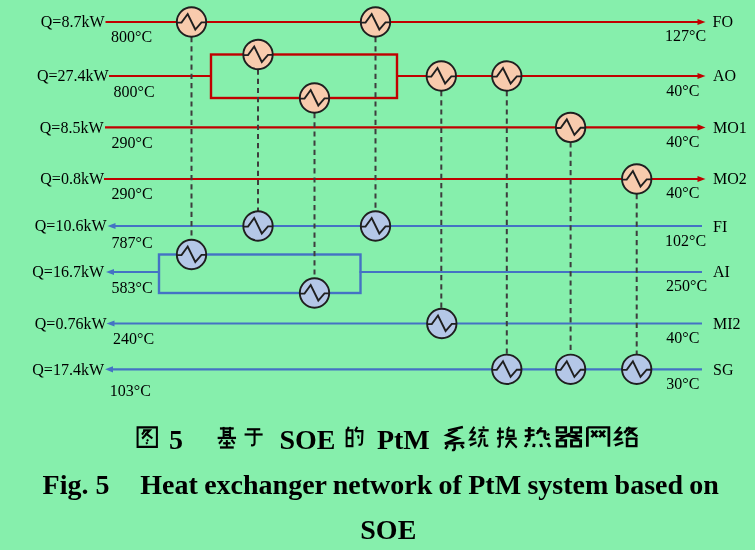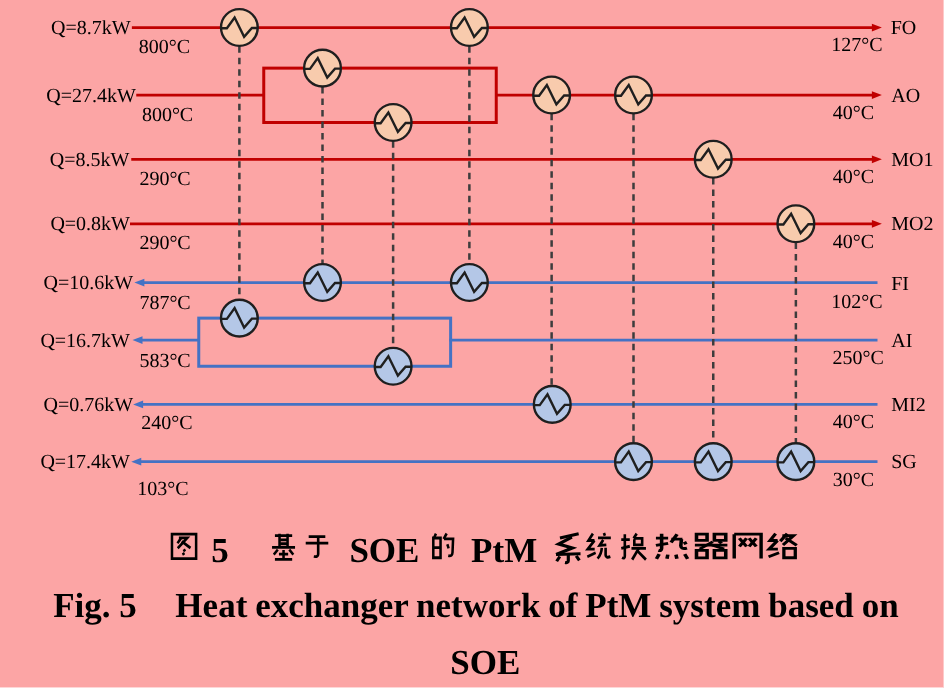--- a/index.html
+++ b/index.html
@@ -1,16 +1,16 @@
 <!DOCTYPE html>
 <html><head>
 <meta charset="utf-8">
 <style>
   html,body{margin:0;padding:0;background:#fff;}
-  #page{position:relative;width:755px;height:550px;background:#fca5a5;overflow:hidden;
+  #page{position:relative;width:755px;height:550px;background:#86efac;overflow:hidden;
         font-family:"Liberation Serif",serif;}
 </style>
 </head>
 <body>
 <div id="page">
 <svg id="diag" width="755" height="550" viewBox="0 0 755 550" style="position:absolute;left:0;top:0;" xmlns="http://www.w3.org/2000/svg" font-family="Liberation Serif" fill="none">
 
   <g stroke="#C00000" stroke-width="2.2">
     <line x1="105.5" y1="22" x2="698.5" y2="22"></line>
     <line x1="109" y1="76" x2="212" y2="76"></line>

